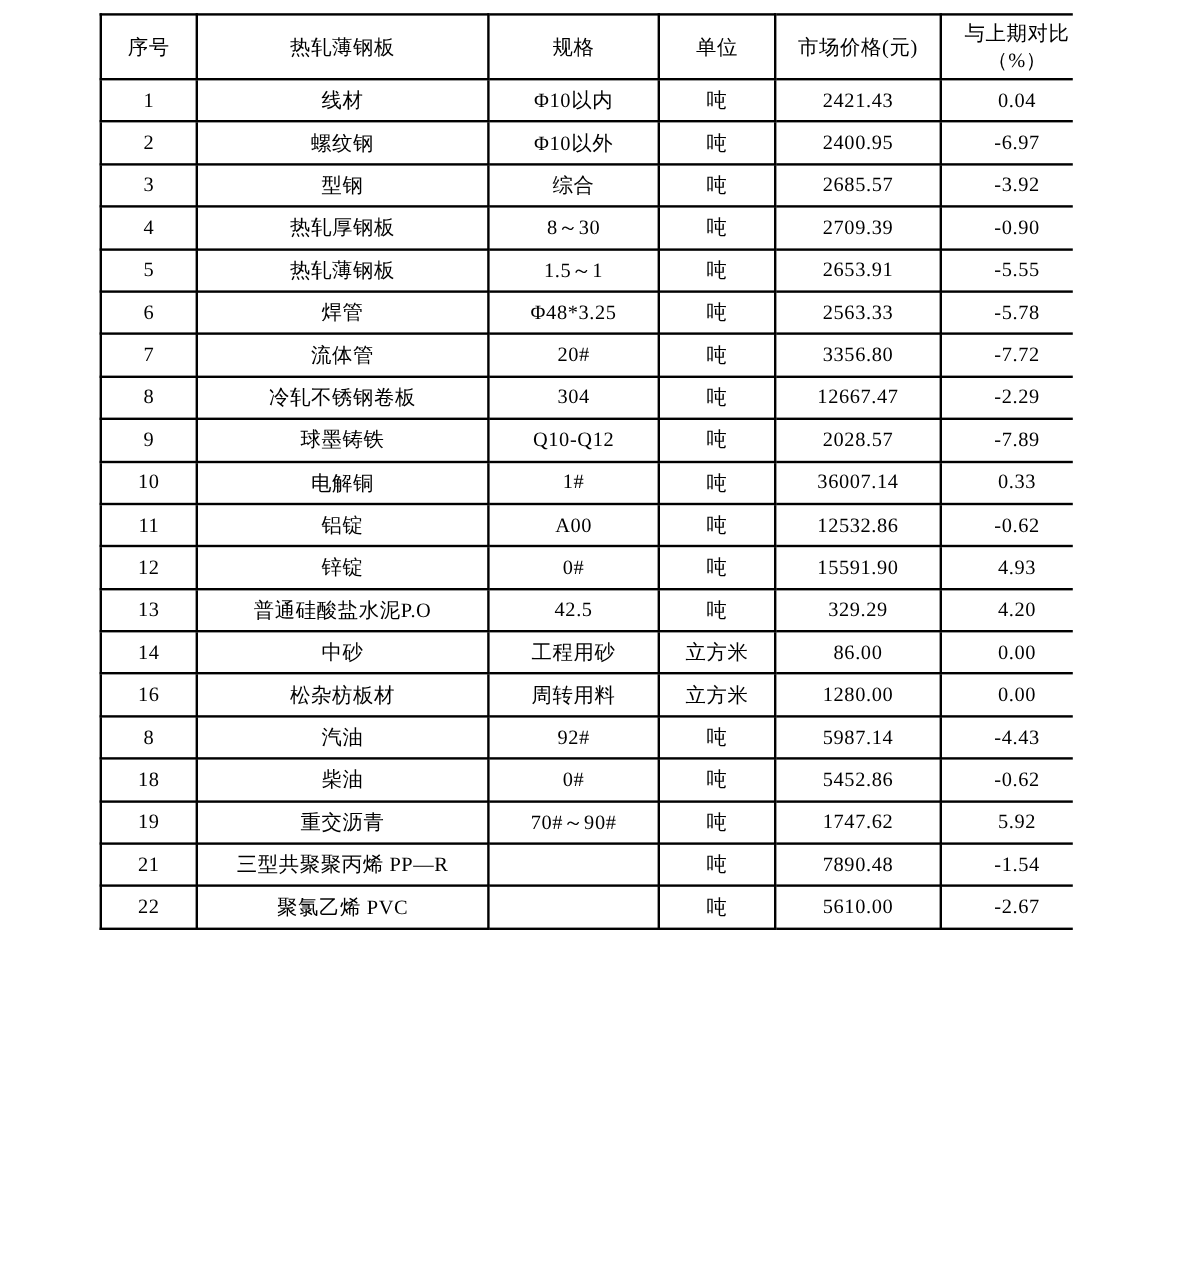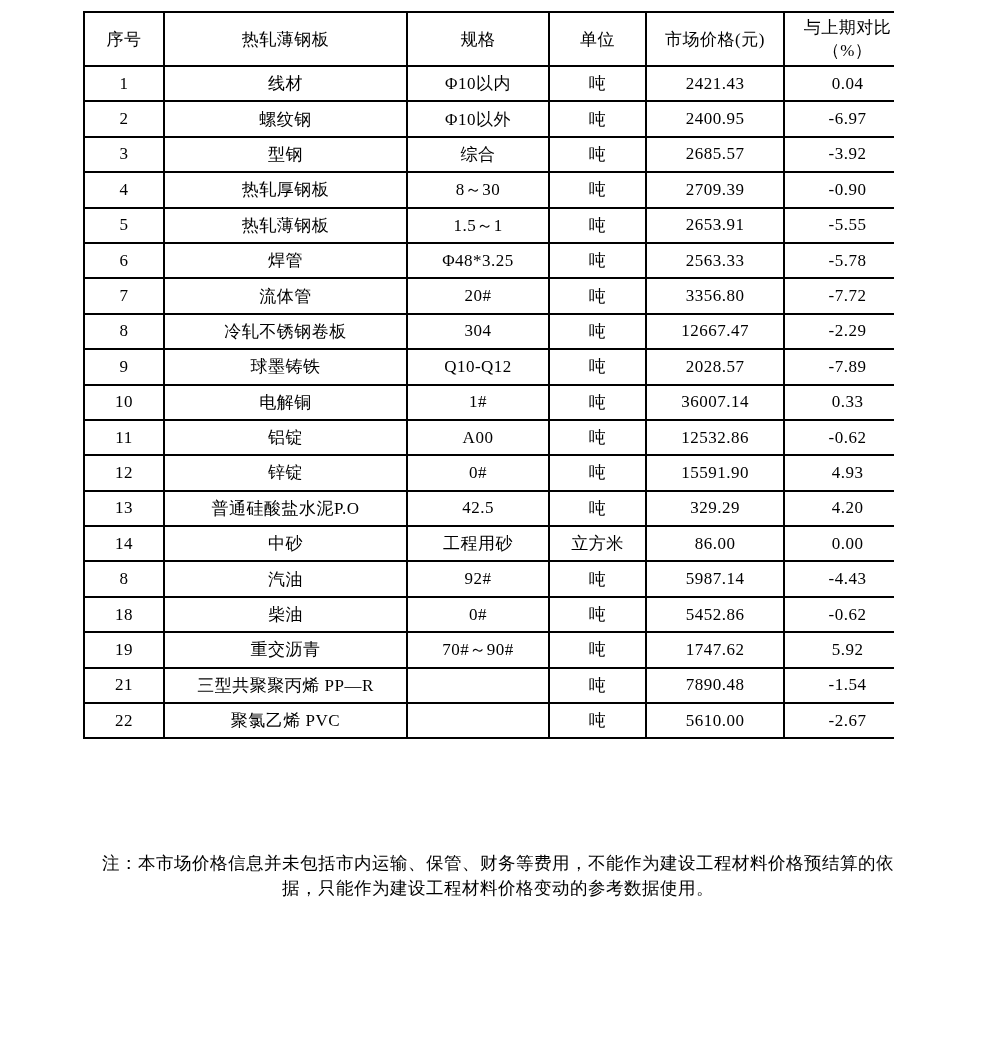--- a/index.html
+++ b/index.html
@@ -187,20 +187,28 @@
         </tr>
         <tr>
           <td>14</td>
           <td>中砂</td>
           <td>工程用砂</td>
           <td>立方米</td>
           <td>86.00</td>
           <td>0.00</td>
         </tr>
         <tr>
+          <td>16</td>
+          <td>松杂枋板材</td>
+          <td>周转用料</td>
+          <td>立方米</td>
+          <td>1280.00</td>
+          <td>0.00</td>
+        </tr>
+        <tr>
           <td>8</td>
           <td>汽油</td>
           <td>92#</td>
           <td>吨</td>
           <td>5987.14</td>
           <td>-4.43</td>
         </tr>
         <tr>
           <td>18</td>
           <td>柴油</td>
@@ -229,17 +237,13 @@
           <td>22</td>
           <td>聚氯乙烯 PVC</td>
           <td></td>
           <td>吨</td>
           <td>5610.00</td>
           <td>-2.67</td>
         </tr>
       </tbody>
   </table>
 
-  <div class="note">
-    <div class="note-line">注：本市场价格信息并未包括市内运输、保管、财务等费用，不能作为建设工程材料价格预结算的依</div>
-    <div class="note-line">据，只能作为建设工程材料价格变动的参考数据使用。</div>
-  </div>
 </div>
 
 </body></html>

